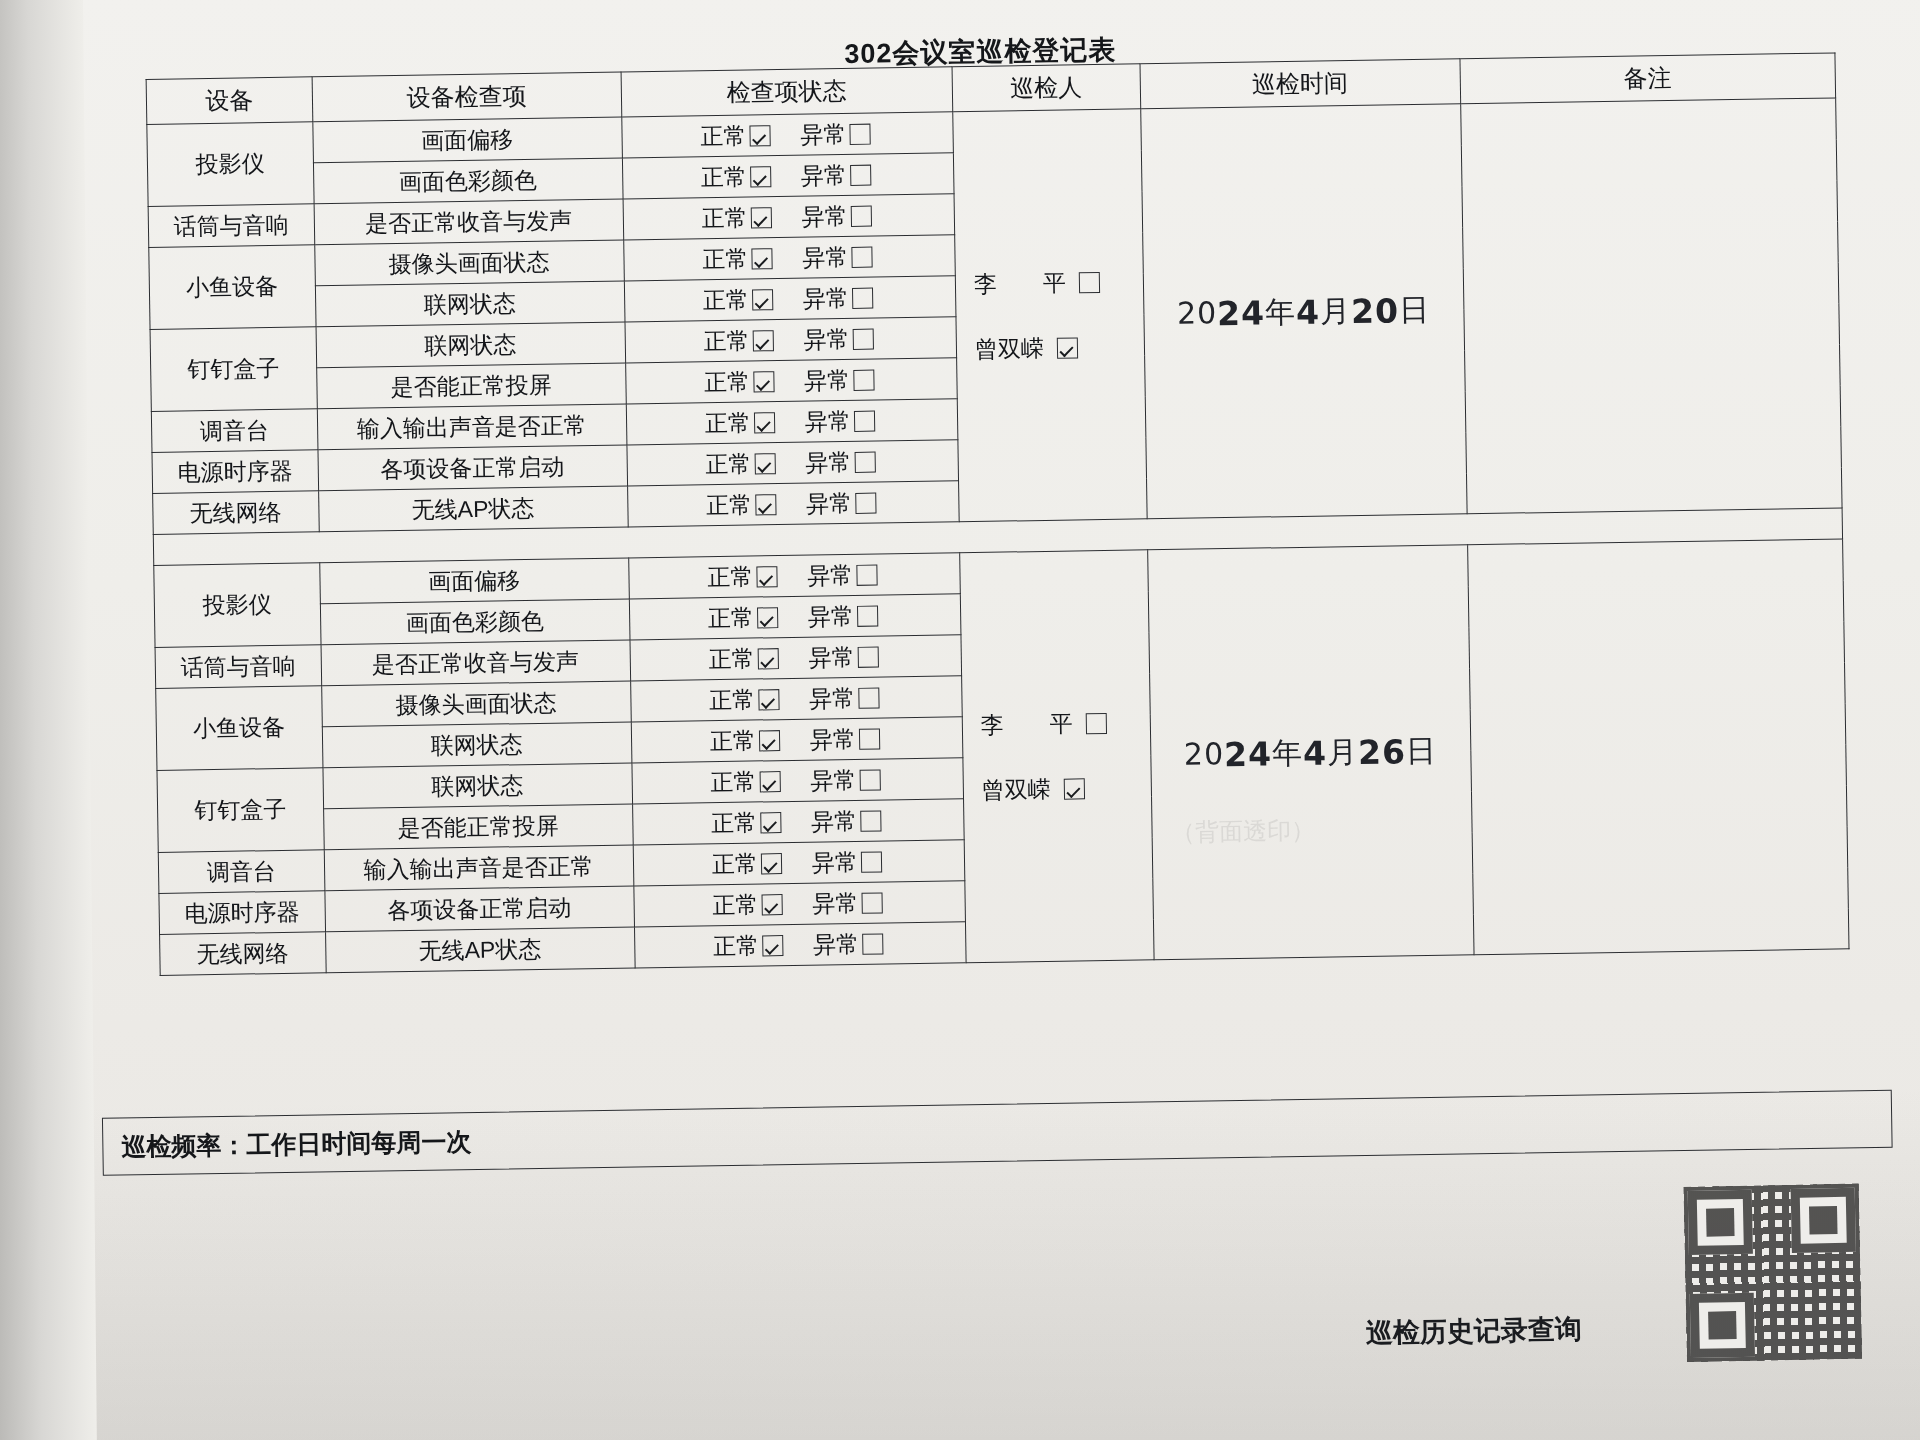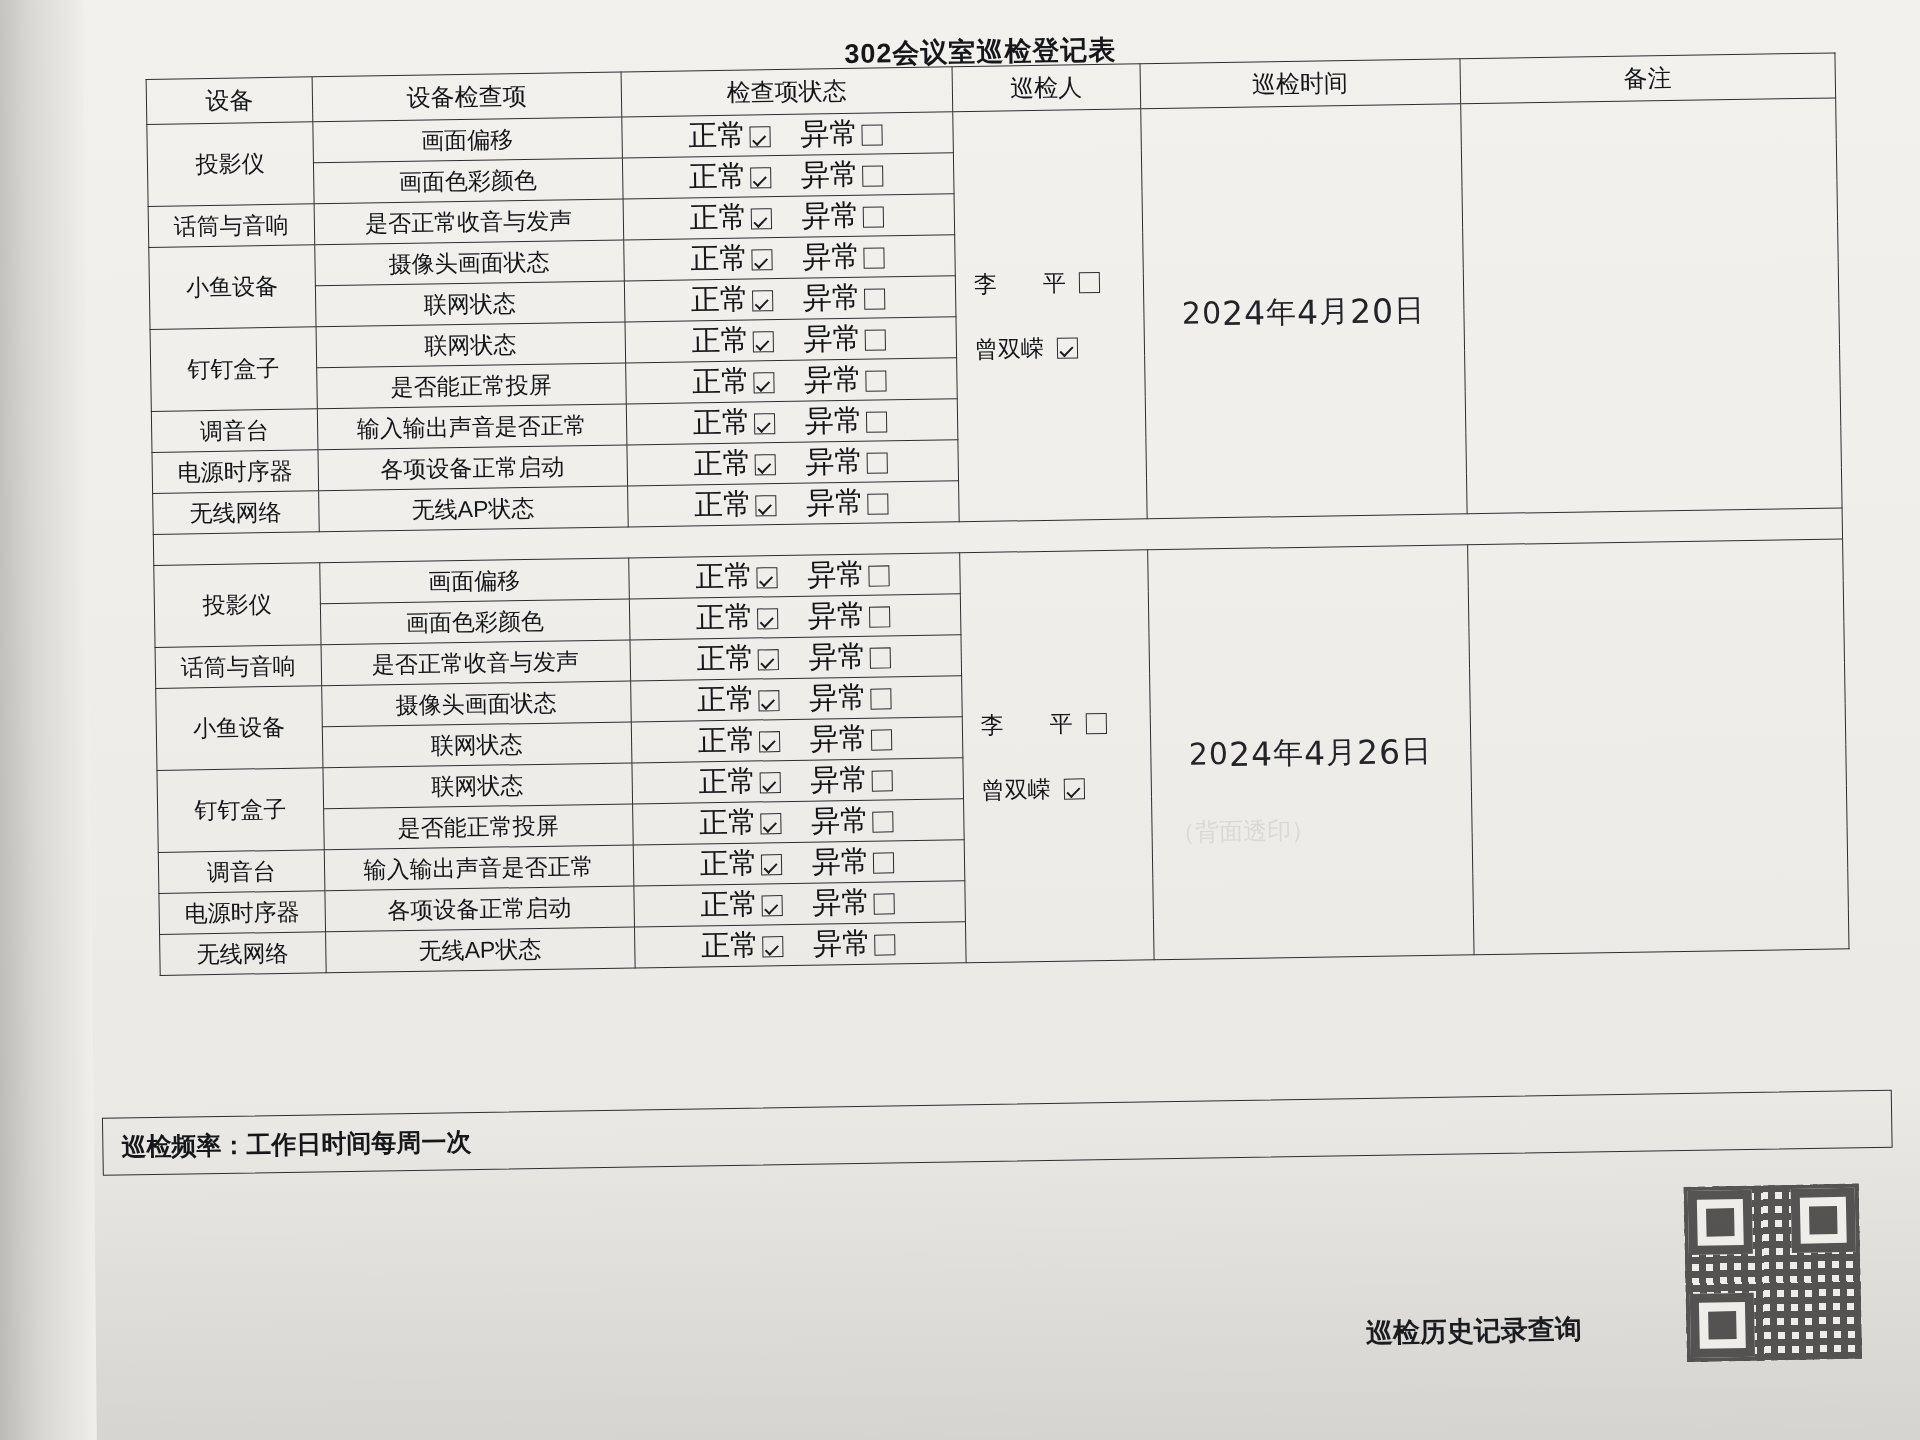--- a/index.html
+++ b/index.html
@@ -56,40 +56,40 @@
   }
   th{font-size:24px;height:44px;}
   .c-dev{width:150px;}
   .c-item{width:280px;}
   .c-state{width:300px;}
   .c-person{width:170px;}
   .c-time{width:290px;}
   .c-note{width:340px;}
   .spacer td{border-left:1.6px solid #2b2d31;border-right:1.6px solid #2b2d31;border-top:1.6px solid #2b2d31;border-bottom:1.6px solid #2b2d31;height:30px;}
   .state-cell{letter-spacing:0;}
-  .state-cell span.lbl{font-size:29px;margin-top:16px;}
+  .state-cell span.lbl{font-size:23px;margin-top:16px;}
   .box{
     display:inline-block;width:19px;height:19px;border:1.6px solid #2b2d31;
     position:relative;vertical-align:-3px;margin:0 4px 0 3px;
   }
   .box.checked:after{
     content:"";position:absolute;left:2px;top:8px;width:11px;height:5px;
     border-left:2.2px solid #1a1c1f;border-bottom:2.2px solid #1a1c1f;
     transform:rotate(-45deg);
   }
   .gap{display:inline-block;width:26px;}
   
   .hand{
     font-family:"DejaVu Sans",sans-serif;
     color:#22242a;
   }
   .date-hand{
     font-size:30px;letter-spacing:1px;
   }
-  .date-hand .h{font-size:33px;position:relative;top:2px;}
+  .date-hand .h{font-size:33px;position:relative;top:2px;font-weight:bold;}
   
   .freq{
     position:absolute;left:0px;top:1098px;width:1790px;height:58px;
     border:1.6px solid #2b2d31;
     font-size:25px;font-weight:bold;color:#15171a;
     display:flex;align-items:center;padding-left:18px;
     box-sizing:border-box;
   }
   
   .footer-text{

